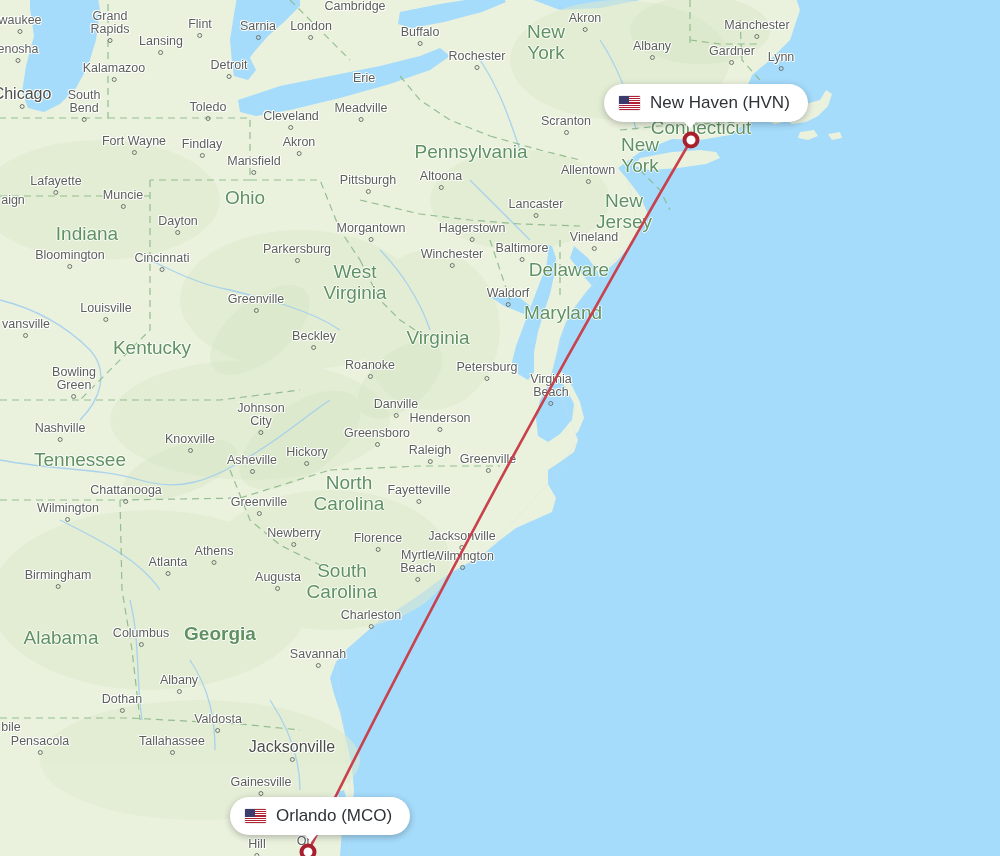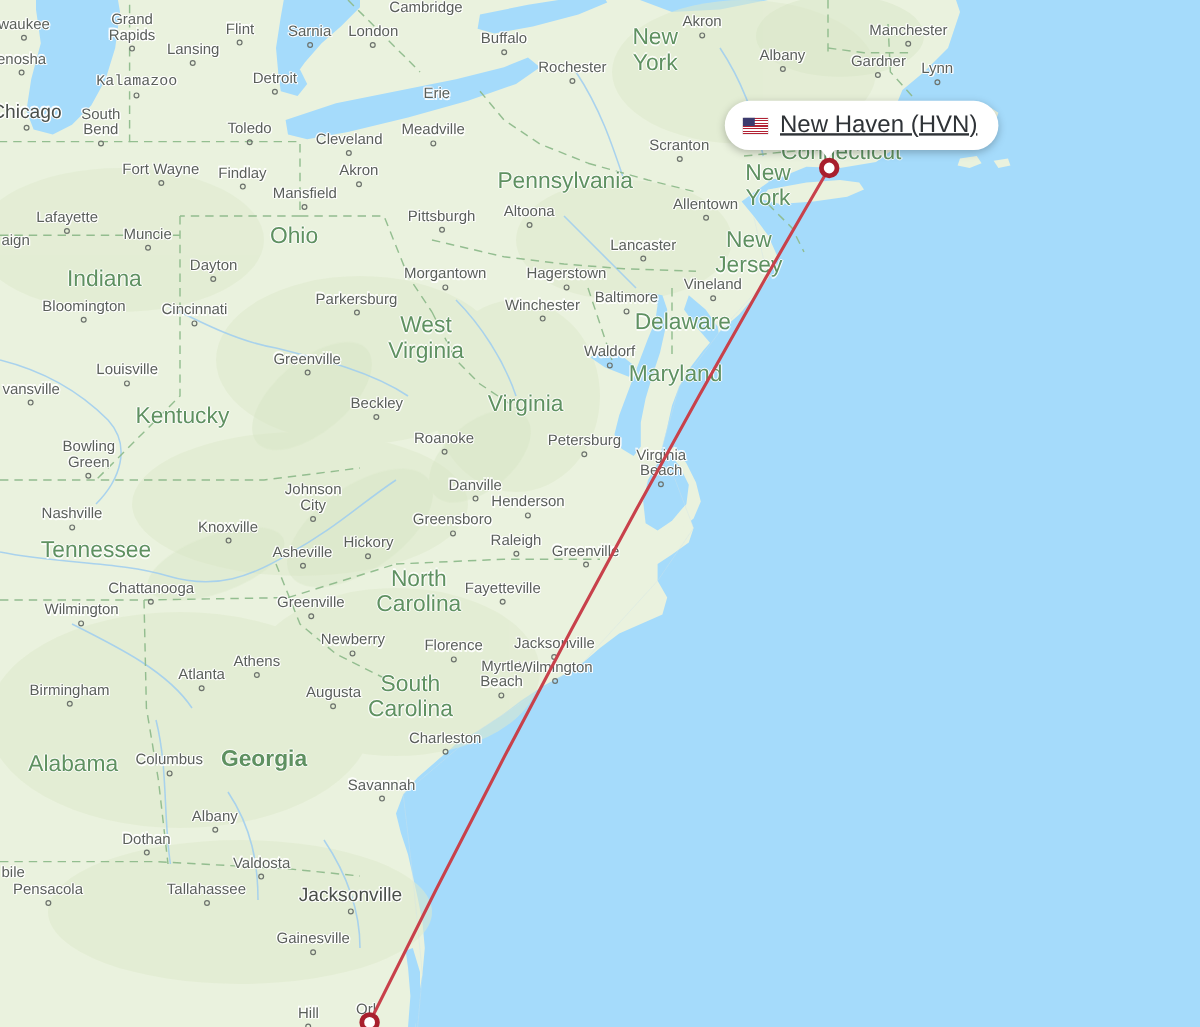--- a/index.html
+++ b/index.html
@@ -72,25 +72,24 @@
   
   .popup {
     position: absolute;
     display: flex;
     align-items: center;
     gap: 10px;
     background: #ffffff;
     border-radius: 22px;
     padding: 9px 18px 9px 15px;
     box-shadow: 0 2px 7px rgba(0,0,0,.26);
-    font-size: 20px;
+    font-size: 17px;
     color: #2f3337;
     white-space: nowrap;
     z-index: 40;
-    text-decoration: underline;
   }
   .popup .tail {
     position: absolute;
     bottom: -7px;
     width: 16px; height: 10px;
     background: #fff;
     clip-path: polygon(0 0, 100% 0, 50% 100%);
   }
   .flag {
     position: relative;
@@ -320,21 +319,21 @@
       <div class="city nodot" style="left: 355px; top: 0px;"><span>Cambridge</span></div>
       <div class="city" style="left: 477px; top: 8px; margin-top: 42px;"><span>Rochester</span><span class="dot"></span></div>
       <div class="city" style="left: 585px; top: 12px;"><span>Akron</span><span class="dot"></span></div>
       <div class="city" style="left: 757px; top: 19px;"><span>Manchester</span><span class="dot"></span></div>
       <div class="city" style="left: 18px; top: 43px;"><span>enosha</span><span class="dot"></span></div>
       <div class="city" style="left: 161px; top: 35px;"><span>Lansing</span><span class="dot"></span></div>
       <div class="city" style="left: 420px; top: 26px;"><span>Buffalo</span><span class="dot"></span></div>
       <div class="city" style="left: 652px; top: 40px;"><span>Albany</span><span class="dot"></span></div>
       <div class="city" style="left: 732px; top: 45px;"><span>Gardner</span><span class="dot"></span></div>
       <div class="city" style="left: 781px; top: 51px;"><span>Lynn</span><span class="dot"></span></div>
-      <div class="city" style="left: 114px; top: 62px; font-family: Liberation Mono, monospace;"><span>Kalamazoo</span><span class="dot"></span></div>
+      <div class="city" style="left: 114px; top: 62px;"><span>Kalamazoo</span><span class="dot"></span></div>
       <div class="city" style="left: 229px; top: 59px;"><span>Detroit</span><span class="dot"></span></div>
       <div class="city nodot" style="left: 364px; top: 72px;"><span>Erie</span></div>
       <div class="city big" style="left: 22px; top: 85px;"><span>Chicago</span><span class="dot"></span></div>
       <div class="city" style="left: 84px; top: 89px;"><span>South
 Bend</span><span class="dot"></span></div>
       <div class="city" style="left: 208px; top: 101px;"><span>Toledo</span><span class="dot"></span></div>
       <div class="city" style="left: 291px; top: 110px;"><span>Cleveland</span><span class="dot"></span></div>
       <div class="city" style="left: 361px; top: 102px;"><span>Meadville</span><span class="dot"></span></div>
       <div class="city" style="left: 566px; top: 115px;"><span>Scranton</span><span class="dot"></span></div>
       <div class="city" style="left: 789px; top: 101px;"><span>edford</span><span class="dot"></span></div>
@@ -418,14 +417,22 @@
 
   <div class="popup" id="popup-destination" style="left: 604px; top: 84px;">
     <span class="flag">
       <span class="stripes"></span>
         <span class="canton"></span>
     </span>
     <span>New Haven (HVN)</span>
     <span class="tail" style="left: 78px;"></span>
   </div>
 
+  <div class="popup" id="popup-origin" style="left: 230px; top: 797px;">
+    <span class="flag">
+      <span class="stripes"></span>
+        <span class="canton"></span>
+    </span>
+    <span>Orlando (MCO)</span>
+    <span class="tail" style="left: 73px;"></span>
+  </div>
 
 </div>
 
 </body></html>

